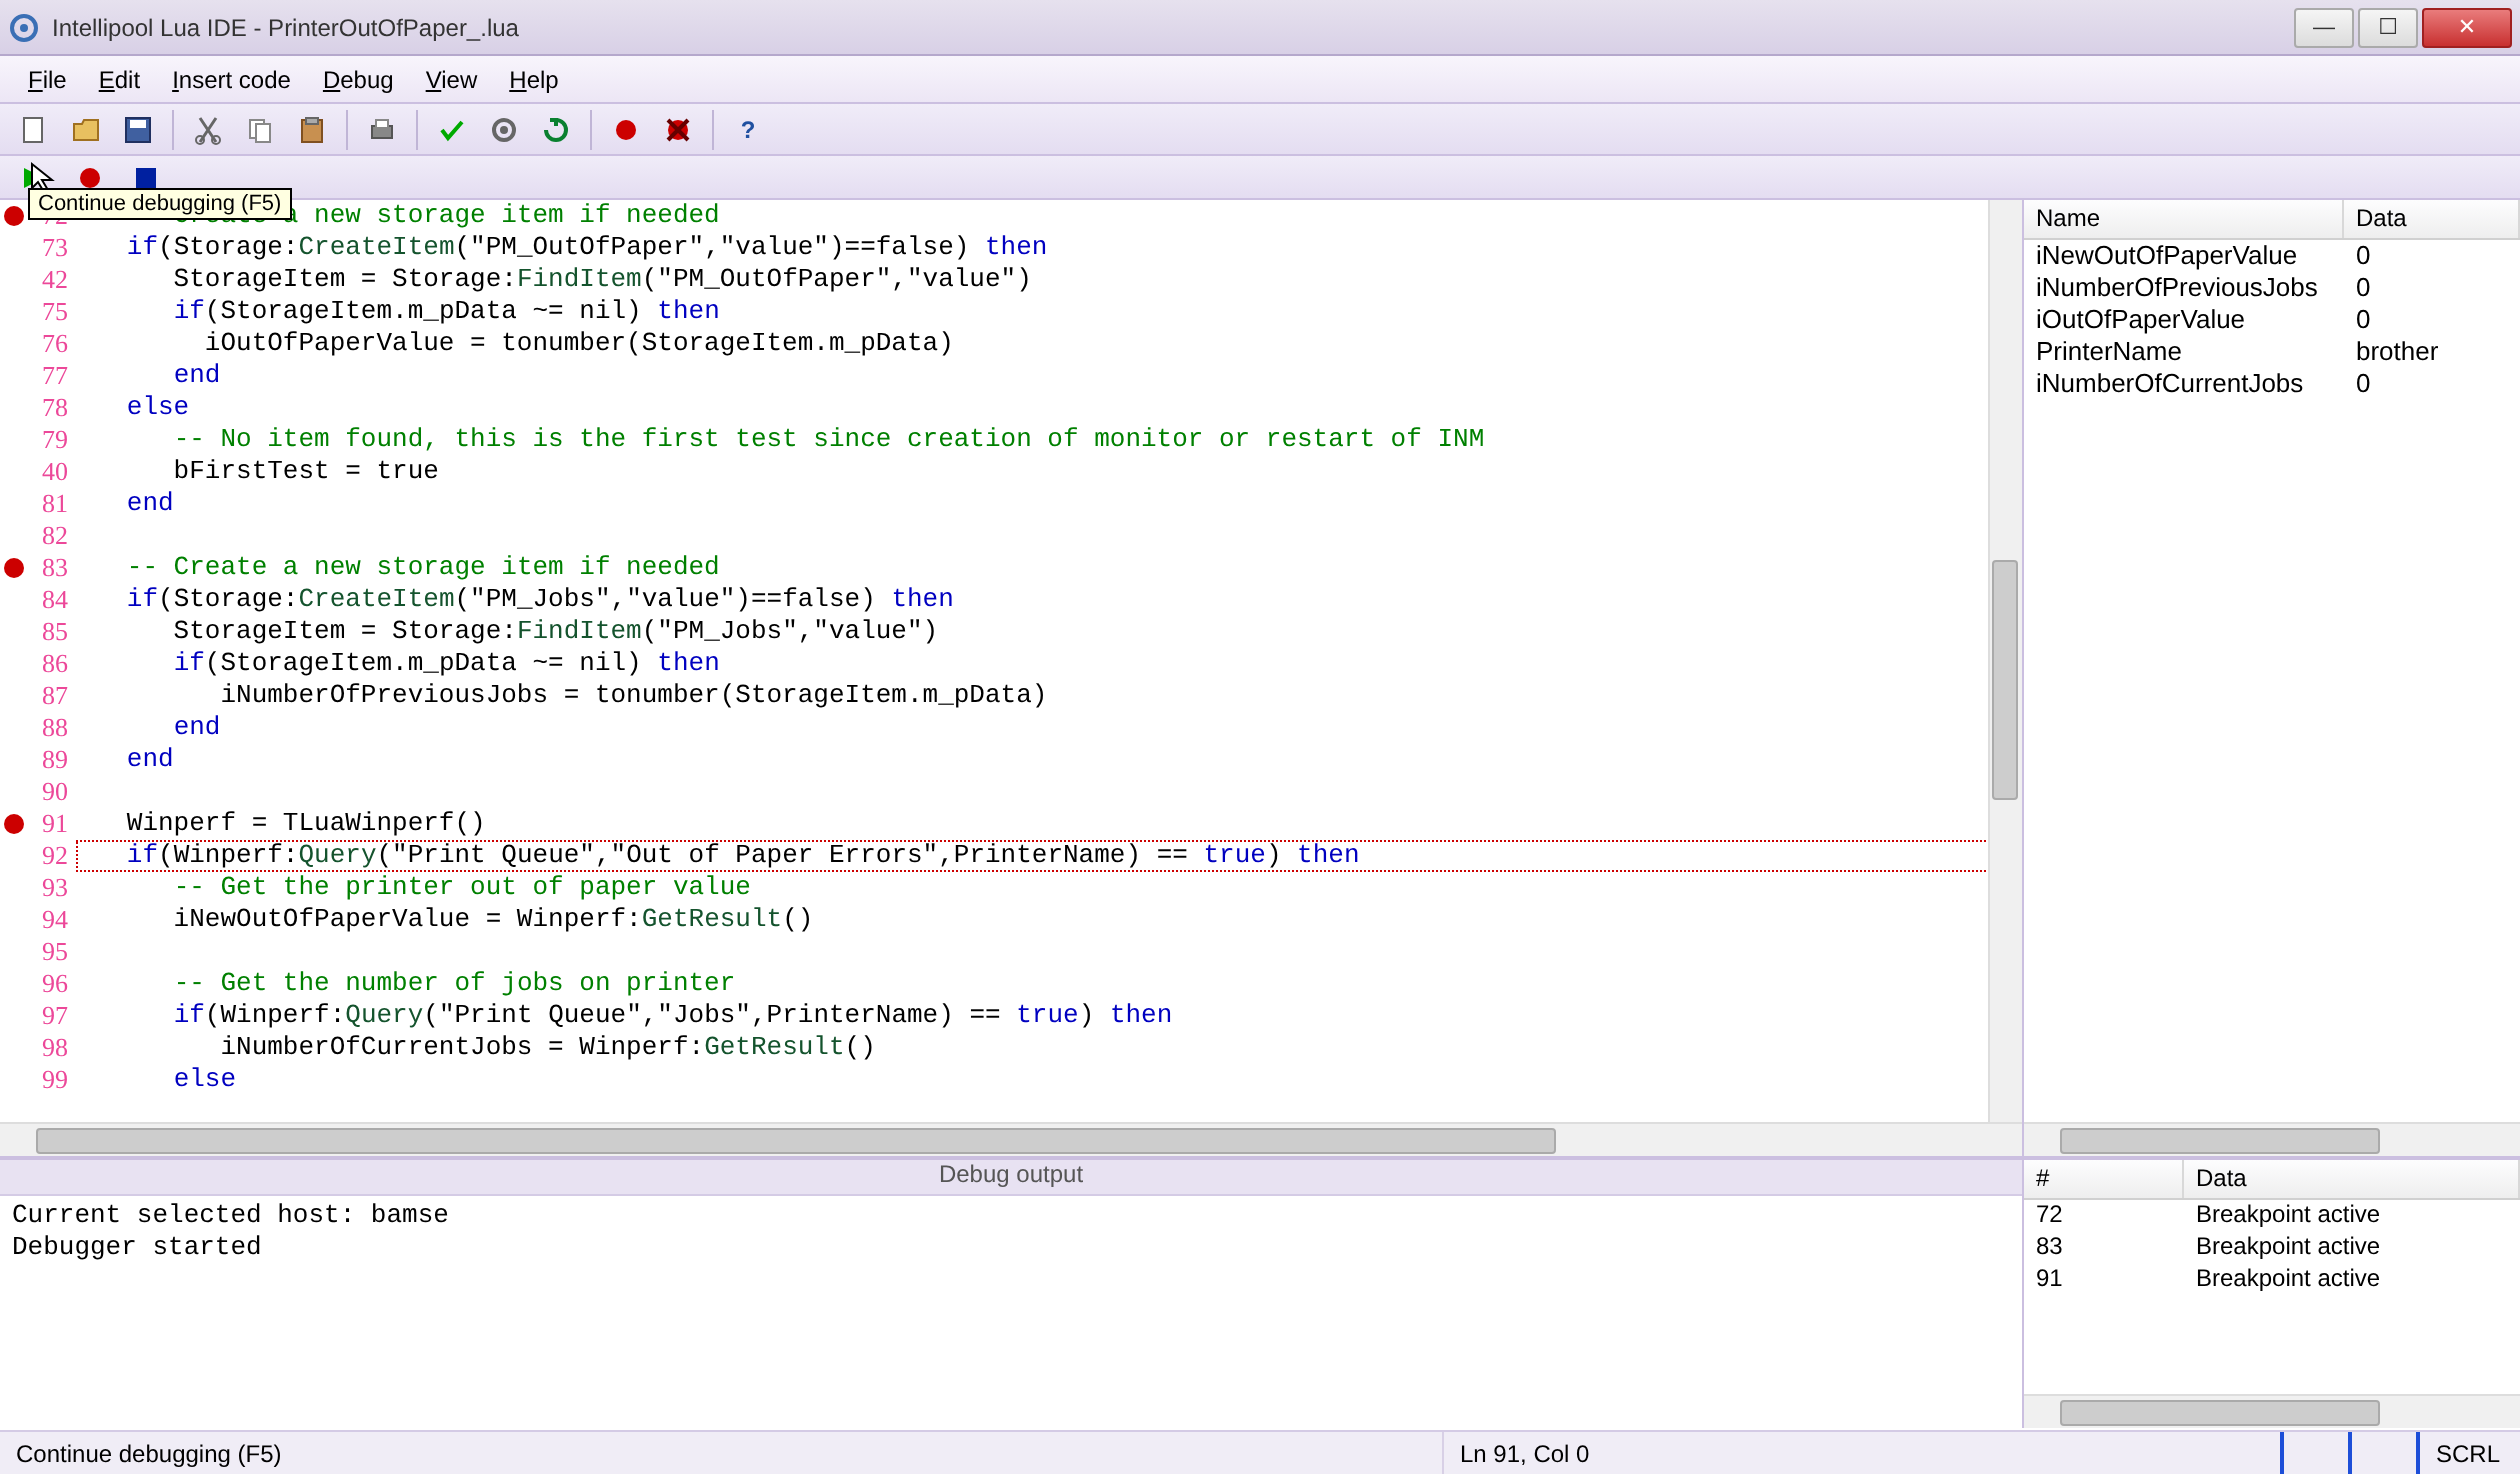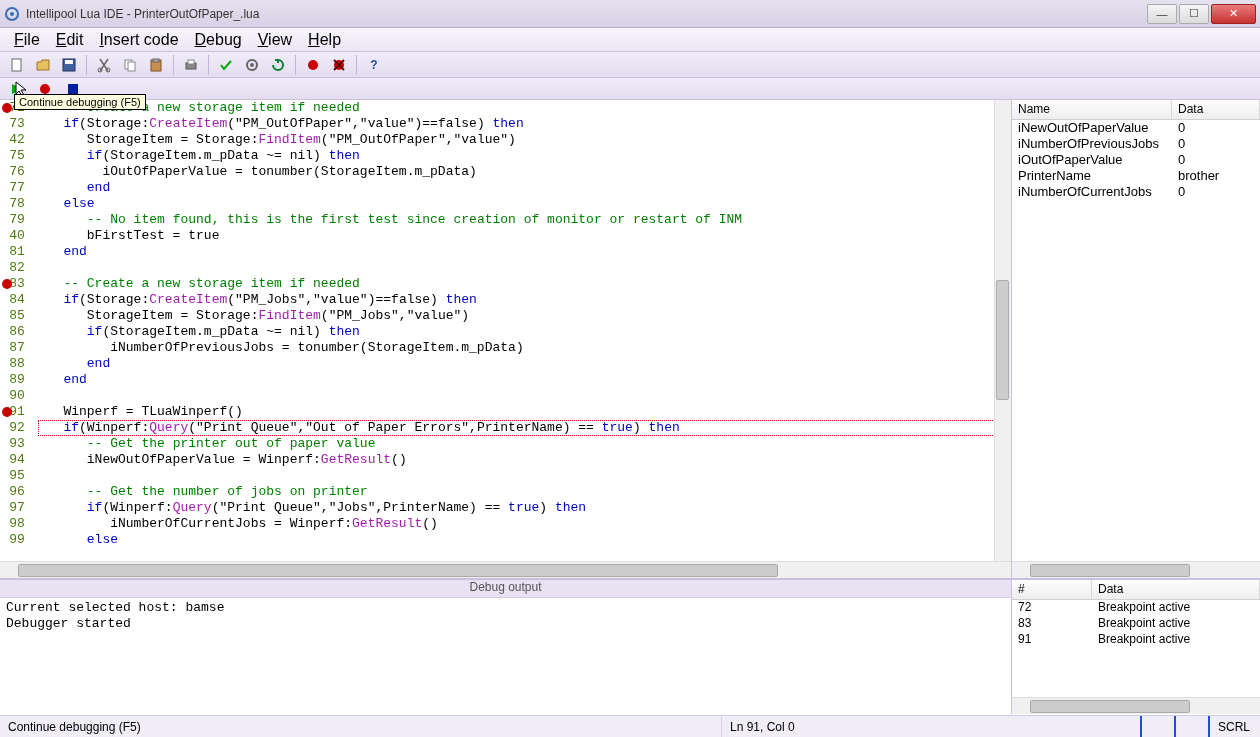--- a/index.html
+++ b/index.html
@@ -7,47 +7,47 @@
 
   
   .titlebar { height: 28px; background: linear-gradient(to bottom, #e6e1ee 0%, #d8d0e6 100%); border-bottom: 1px solid #b5a8cc; display: flex; align-items: center; padding: 0 4px; color: #333; }
   .titlebar .appicon { width: 16px; height: 16px; margin-right: 6px; display: inline-flex; align-items: center; justify-content: center; }
   .titlebar .title { flex: 1; font-size: 12px; }
   .winbtns { display: flex; }
   .winbtn { width: 30px; height: 20px; margin-left: 2px; border: 1px solid #aaa; border-radius: 2px; display: flex; align-items: center; justify-content: center; font-size: 11px; background: linear-gradient(to bottom, #f5f5f5, #dcdcdc); }
   .winbtn.close { background: linear-gradient(to bottom, #e97c7c, #c83030); color: #fff; border-color: #a02020; width: 45px; }
 
   
-  .menubar { height: 24px; background: linear-gradient(to bottom, #f8f5fc, #ece6f5); border-bottom: 1px solid #cbbfe0; display: flex; align-items: center; padding: 0 6px; font-size: 16px; }
+  .menubar { height: 24px; background: linear-gradient(to bottom, #f8f5fc, #ece6f5); border-bottom: 1px solid #cbbfe0; display: flex; align-items: center; padding: 0 6px; font-size: 12px; }
   .menubar .menuitem { padding: 2px 8px; cursor: default; }
   .menubar .menuitem .u { text-decoration: underline; }
 
   
   .toolbar { height: 26px; background: linear-gradient(to bottom, #f0ecf8, #e4ddf1); border-bottom: 1px solid #cbbfe0; display: flex; align-items: center; padding: 0 6px; gap: 4px; }
   .tbtn { width: 22px; height: 22px; display: flex; align-items: center; justify-content: center; border-radius: 2px; }
   .sep { width: 1px; height: 20px; background: #c0b5d6; margin: 0 2px; }
 
   
   .dbgtoolbar { height: 22px; background: linear-gradient(to bottom, #f0ecf8, #e4ddf1); border-bottom: 1px solid #cbbfe0; display: flex; align-items: center; padding: 0 6px; gap: 6px; position: relative; }
   .recbtn { width: 10px; height: 10px; background: #c00; border-radius: 50%; }
   .stopbtn { width: 10px; height: 10px; background: #0020a0; }
   .tooltip { position: absolute; top: 16px; left: 14px; background: #ffffe1; border: 1px solid #000; padding: 1px 4px; font-size: 11px; z-index: 100; }
 
   
   .mainrow { display: flex; height: 478px; }
   .editor-pane { flex: 1; display: flex; flex-direction: column; border-right: 1px solid #cbbfe0; overflow: hidden; position: relative; }
   .code-area { flex: 1; overflow: hidden; font-family: "Courier New", monospace; font-size: 13px; line-height: 16px; background: #fff; display: flex; }
-  .gutter { width: 38px; text-align: center; padding-right: 4px; color: #4d7c0f; background: #fff; user-select: none; }
+  .gutter { width: 38px; text-align: right; padding-right: 4px; color: #ec4899; background: #fff; user-select: none; font-family: Liberation Serif, serif; }
   .gutter .ln { height: 16px; position: relative; }
   .bpmark { position: absolute; left: 2px; top: 3px; width: 10px; height: 10px; background: #c00; border-radius: 50%; }
   .codebody { flex: 1; white-space: pre; color: #000; position: relative; }
   .codebody .row { height: 16px; padding-left: 2px; }
   .row.cur { outline: 1px dotted #c00; outline-offset: -1px; }
   .kw { color: #0000c0; }
-  .fn { color: #a21caf; }
+  .fn { color: #14532d; }
   .cm { color: #008000; }
 
   .editor-hscroll { height: 17px; background: #f0f0f0; border-top: 1px solid #ddd; position: relative; }
   .editor-hscroll .thumb { position: absolute; left: 18px; top: 2px; height: 13px; width: 760px; background: #cdcdcd; border: 1px solid #aaa; border-radius: 2px; }
   .editor-vscroll { position: absolute; right: 0; top: 0; bottom: 17px; width: 17px; background: #f0f0f0; border-left: 1px solid #ddd; }
   .editor-vscroll .thumb { position: absolute; right: 2px; top: 180px; width: 13px; height: 120px; background: #cdcdcd; border: 1px solid #aaa; border-radius: 2px; }
 
   
   .vars-pane { width: 248px; display: flex; flex-direction: column; background: #fff; }
   .vars-head { display: flex; background: linear-gradient(to bottom, #fdfdfe, #eee); border-bottom: 1px solid #d0d0d0; height: 20px; font-size: 12px; }

